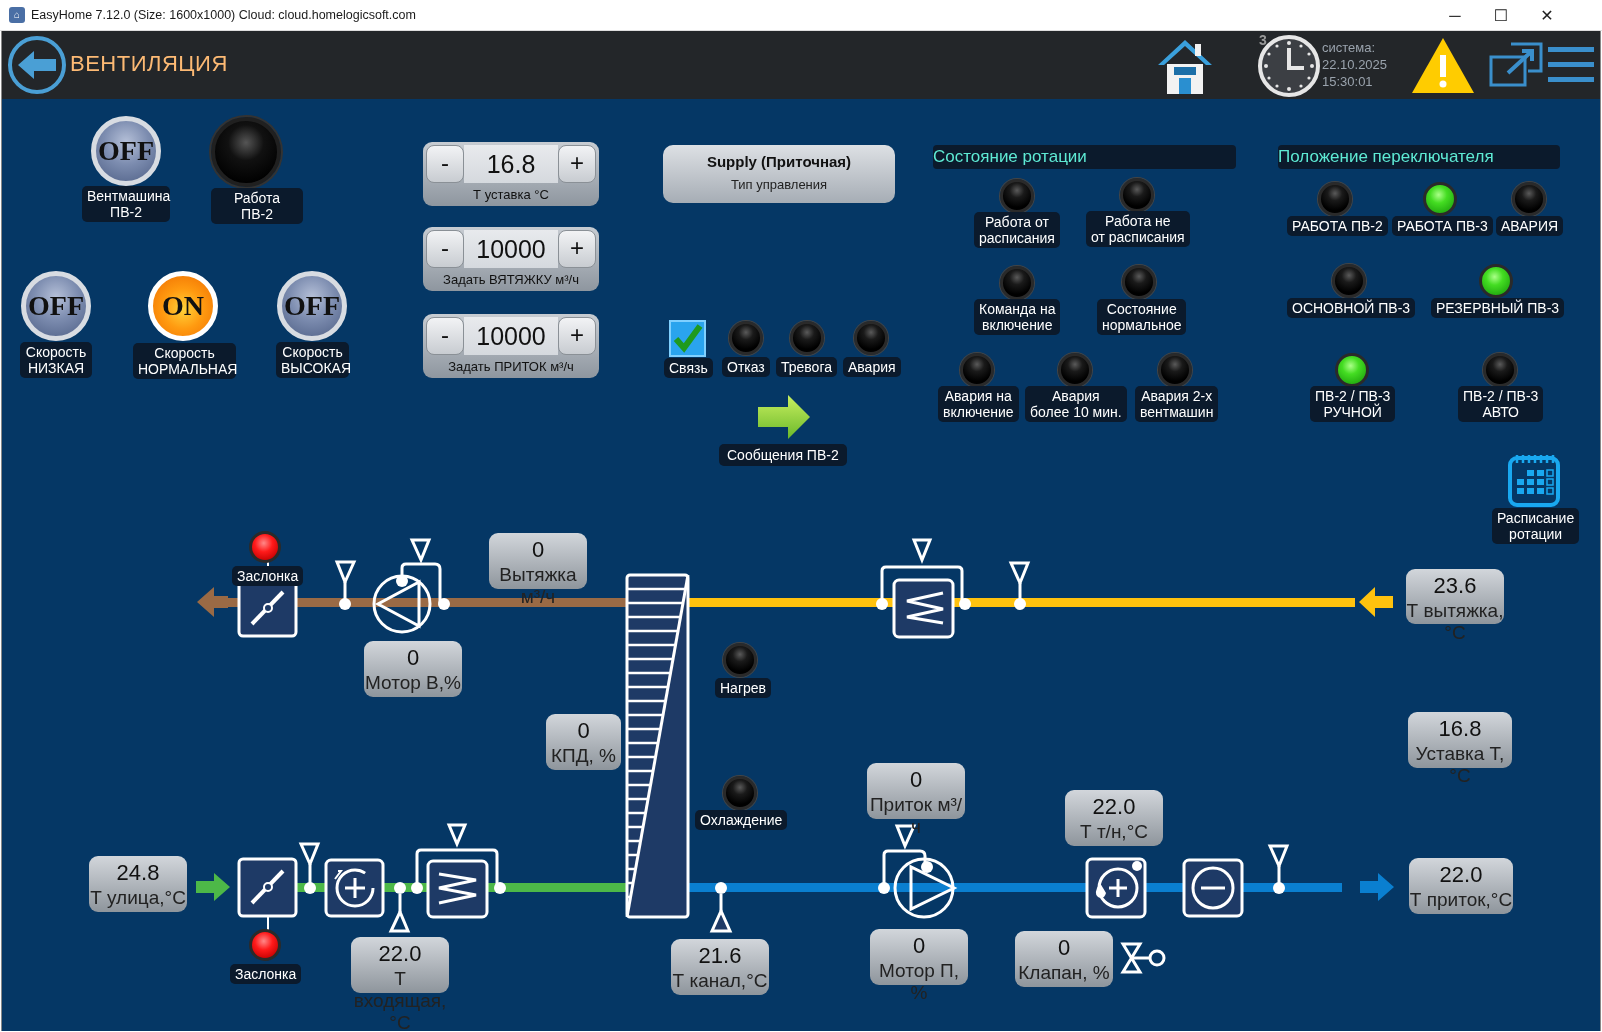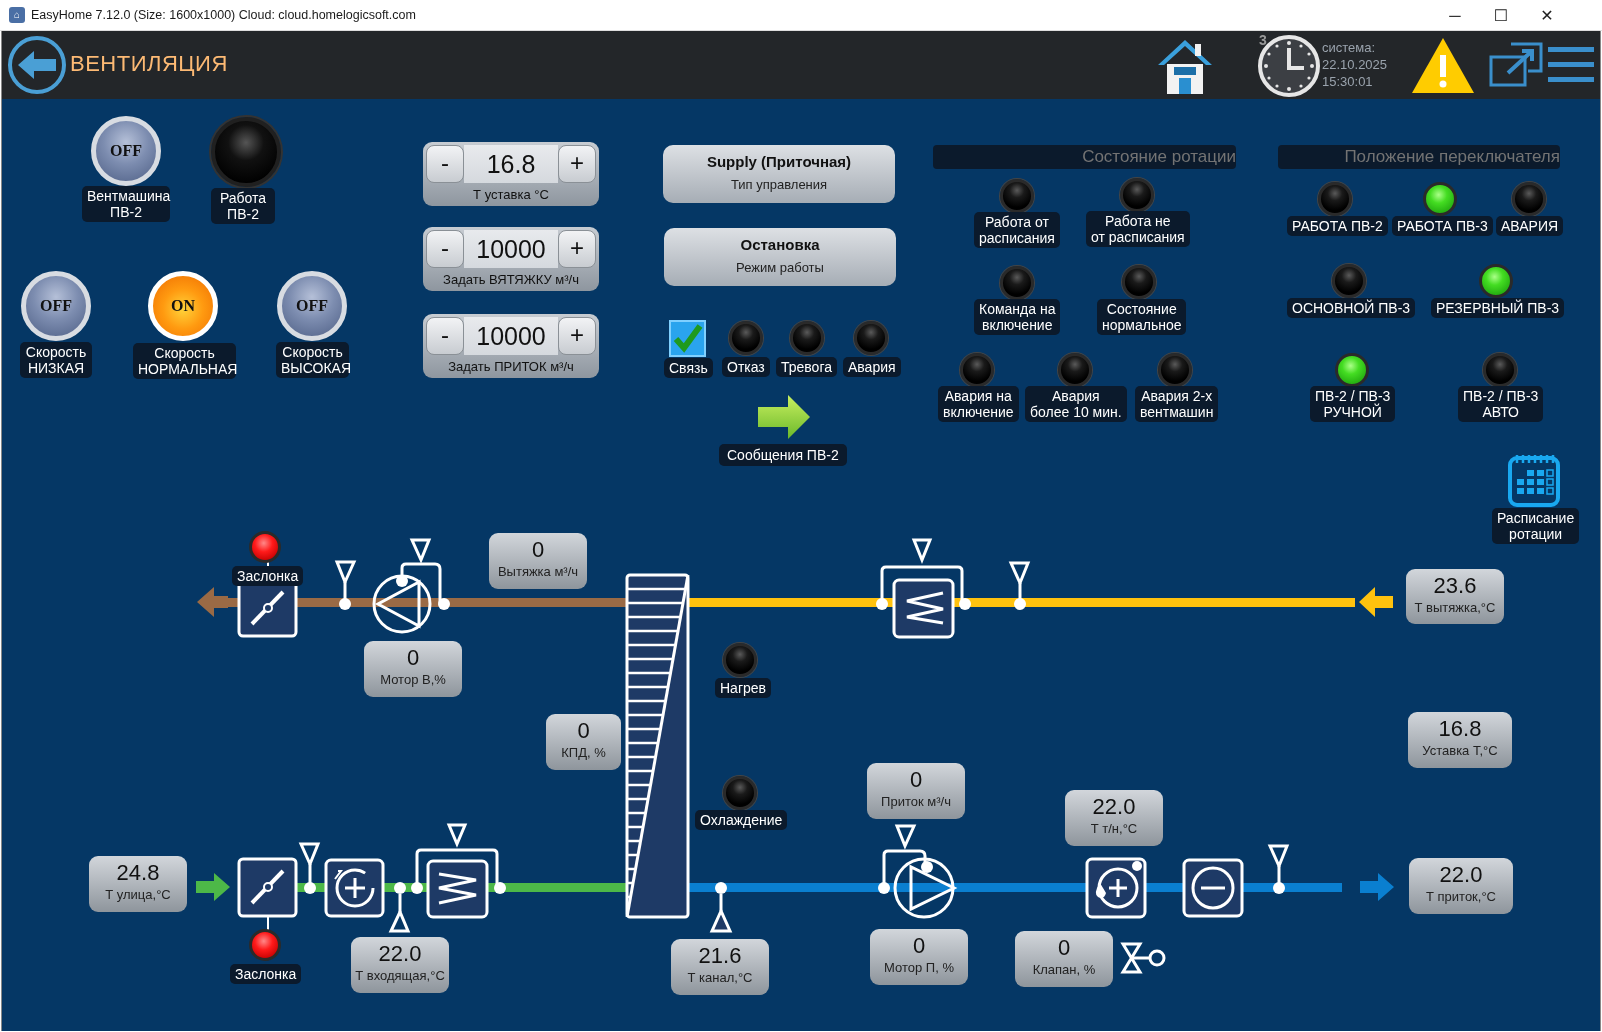--- a/index.html
+++ b/index.html
@@ -15,41 +15,41 @@
   .hdr-icon { position: absolute; }
   .sys-text { position: absolute; left: 1320px; top: 8px; font-size: 13px; color: #9aa3ad; line-height: 17px; }
   .main-title { position: absolute; left: 580px; top: 78px; font-size: 27px; color: #0a1220; letter-spacing: 0.2px; }
 
   .lbl { position: absolute; background: #0b1a2c; color: #ffffff; font-size: 14px; text-align: center; line-height: 16px; border-radius: 5px; padding: 2px 5px; white-space: nowrap; }
   .lamp { position: absolute; border-radius: 50%; }
   .lamp.black { background: radial-gradient(circle at 50% 30%, #5a5a5a 0%, #1a1a1a 30%, #000 70%); border: 3px solid #2a2a2a; box-shadow: 0 0 0 1px #444; }
   .lamp.green { background: radial-gradient(circle at 45% 35%, #aaff88 0%, #44dd22 35%, #22aa10 80%); border: 3px solid #2a2a2a; }
   .lamp.red { background: radial-gradient(circle at 45% 35%, #ff8888 0%, #ff1a1a 40%, #c00000 85%); border: 3px solid #2a2a2a; }
 
-  .toggle { position: absolute; width: 70px; height: 70px; border-radius: 50%; border: 5px solid #d8dce2; text-align: center; line-height: 60px; font-family: "Liberation Serif", serif; font-weight: bold; font-size: 16px; color: #111; }
+  .toggle { position: absolute; width: 70px; height: 70px; border-radius: 50%; border: 5px solid #d8dce2; text-align: center; line-height: 60px; font-family: "Liberation Serif", serif; font-weight: bold; font-size: 28px; color: #111; }
   .toggle.off { background: radial-gradient(circle at 50% 35%, #b5c0d8 0%, #7d8db0 45%, #4e5f85 100%); }
   .toggle.on { background: radial-gradient(circle at 50% 55%, #ffd33a 0%, #ff9a10 45%, #ee6b00 100%); border-color: #ffffff; }
   .big-lamp { position: absolute; width: 70px; height: 70px; border-radius: 50%; background: radial-gradient(circle at 50% 35%, #555 0%, #111 35%, #000 80%); border: 4px solid #202020; box-shadow: 0 0 0 2px #333; }
 
   .stepper { position: absolute; width: 176px; height: 64px; background: linear-gradient(#c7ccd2, #8e969f); border-radius: 9px; }
   .stepper .minus, .stepper .plus { position: absolute; top: 3px; width: 38px; height: 38px; background: linear-gradient(#f2f3f5, #c8ccd1); border: 1px solid #8a9096; border-radius: 8px; font-size: 24px; text-align: center; line-height: 34px; color: #111; cursor: pointer; }
   .stepper .minus { left: 3px; }
   .stepper .plus { right: 3px; }
   .stepper .val { position: absolute; left: 41px; right: 41px; top: 3px; height: 38px; background: linear-gradient(#e8eaed, #d5d9de); text-align: center; font-size: 25px; line-height: 38px; color: #111; }
   .stepper .cap { position: absolute; left: 0; right: 0; bottom: 4px; text-align: center; font-size: 13px; color: #111; }
 
   .modebtn { position: absolute; width: 232px; height: 58px; background: linear-gradient(#dde0e4, #a6adb5); border-radius: 10px; text-align: center; cursor: pointer; }
   .modebtn .t1 { display: block; margin-top: 8px; font-size: 15px; font-weight: bold; color: #111; }
   .modebtn .t2 { display: block; margin-top: 7px; font-size: 13px; color: #222; }
 
-  .section-hdr { position: absolute; height: 24px; background: #0b1a2c; color: #737373; font-size: 17px; text-align: right; line-height: 24px; border-radius: 4px; }
+  .section-hdr { position: absolute; height: 24px; background: #0b1a2c; color: #5eead4; font-size: 17px; text-align: left; line-height: 24px; border-radius: 4px; }
 
   .valbox { position: absolute; width: 98px; height: 56px; background: linear-gradient(#d2d6db, #8e959c); border-radius: 9px; text-align: center; }
   .valbox .v { display: block; font-size: 22px; color: #111; margin-top: 5px; line-height: 24px; }
-  .valbox .c { display: block; font-size: 13px; color: #222; margin-top: 2px; }
+  .valbox .c { display: block; font-size: 19px; color: #222; margin-top: 2px; }
 
   .diagram { position: absolute; left: 0; top: 0; width: 1600px; height: 1000px; pointer-events: none; }
   .diagram * { pointer-events: auto; }
 </style>
 </head>
 <body>
 
 <div class="titlebar">
   <div class="app-icon">⌂</div>
   <div class="title">EasyHome 7.12.0 (Size: 1600x1000) Cloud: cloud.homelogicsoft.com</div>
@@ -112,21 +112,21 @@
       <rect x="2" y="2" width="46" height="5" fill="#3a8fcc"></rect>
       <rect x="2" y="17" width="46" height="5" fill="#3a8fcc"></rect>
       <rect x="2" y="32" width="46" height="5" fill="#3a8fcc"></rect>
     </svg>
   </div>
 
 
   <div class="toggle off" style="left:89px;top:85px">OFF</div>
   <div class="lbl" style="left:80px;top:155px;width:88px">Вентмашина<br>ПВ-2</div>
   <div class="big-lamp" style="left:209px;top:86px"></div>
-  <div class="lbl" style="left:209px;top:157px;width:64px">Работа<br>ПВ-2</div>
+  <div class="lbl" style="left:209px;top:157px;width:92px">Работа<br>ПВ-2</div>
 
   <div class="toggle off" style="left:19px;top:240px">OFF</div>
   <div class="lbl" style="left:18px;top:311px;width:72px">Скорость<br>НИЗКАЯ</div>
   <div class="toggle on" style="left:146px;top:240px">ON</div>
   <div class="lbl" style="left:131px;top:312px;width:103px">Скорость<br>НОРМАЛЬНАЯ</div>
   <div class="toggle off" style="left:275px;top:240px">OFF</div>
   <div class="lbl" style="left:274px;top:311px;width:73px">Скорость<br>ВЫСОКАЯ</div>
 
   <div class="stepper" style="left:421px;top:111px">
     <div class="minus">-</div>
@@ -143,24 +143,20 @@
   <div class="stepper" style="left:421px;top:283px">
     <div class="minus">-</div>
     <div class="val">10000</div>
     <div class="plus">+</div>
     <div class="cap">Задать ПРИТОК м³/ч</div>
   </div>
 
   <div class="modebtn" style="left:661px;top:114px">
     <span class="t1">Supply (Приточная)</span>
     <span class="t2">Тип управления</span>
-  </div>
-  <div class="modebtn" style="left:662px;top:197px">
-    <span class="t1">Остановка</span>
-    <span class="t2">Режим работы</span>
   </div>
 
   <svg style="position:absolute;left:667px;top:289px;width:37px;height:37px" viewBox="0 0 37 37">
     <rect x="1" y="1" width="35" height="35" fill="#2aa4ee" stroke="#7fd0ff" stroke-width="2"></rect>
     <path d="M7 19 L15 28 L31 6" fill="none" stroke="#1f9a1f" stroke-width="6"></path>
   </svg>
   <div class="lbl" style="left:662px;top:327px">Связь</div>
   <div class="lamp black" style="left:727px;top:290px;width:34px;height:34px"></div>
   <div class="lbl" style="left:720px;top:326px">Отказ</div>
   <div class="lamp black" style="left:788px;top:290px;width:34px;height:34px"></div>

